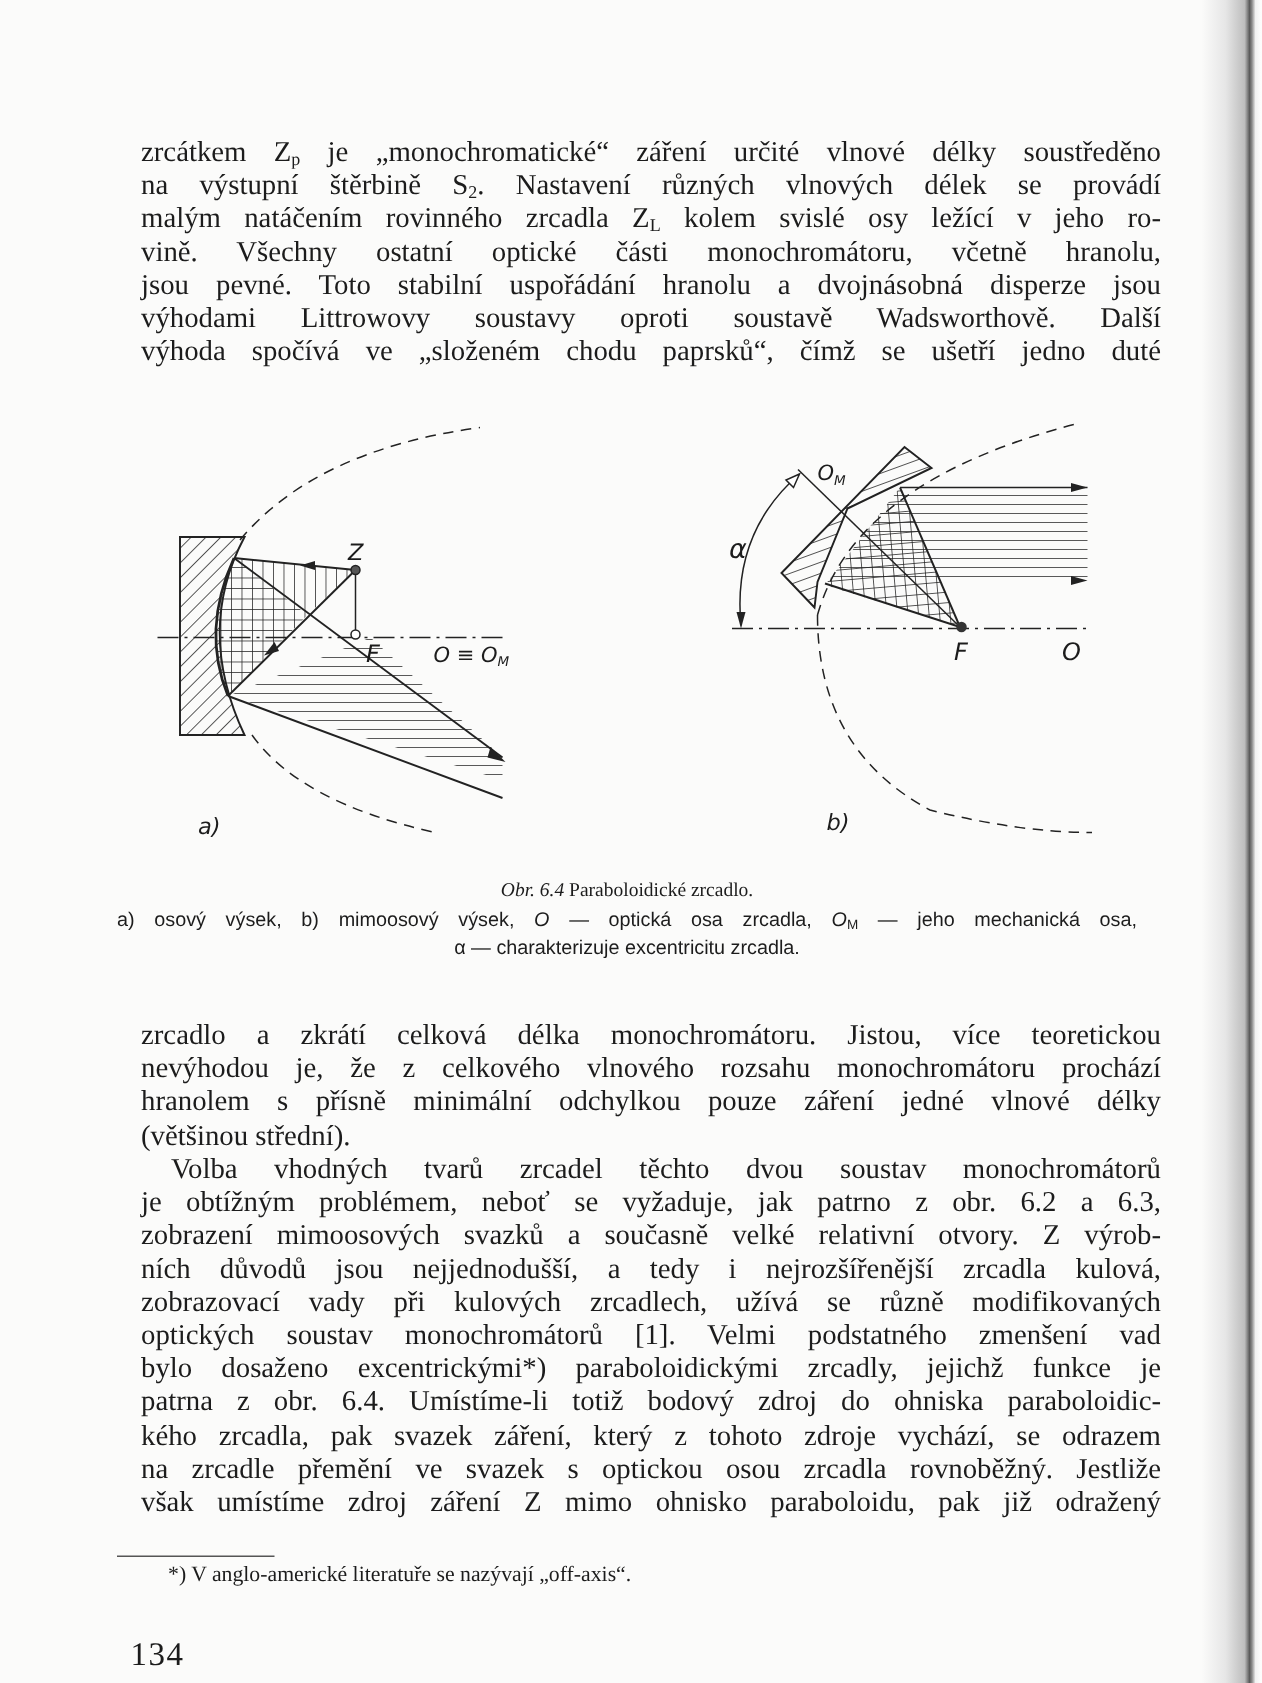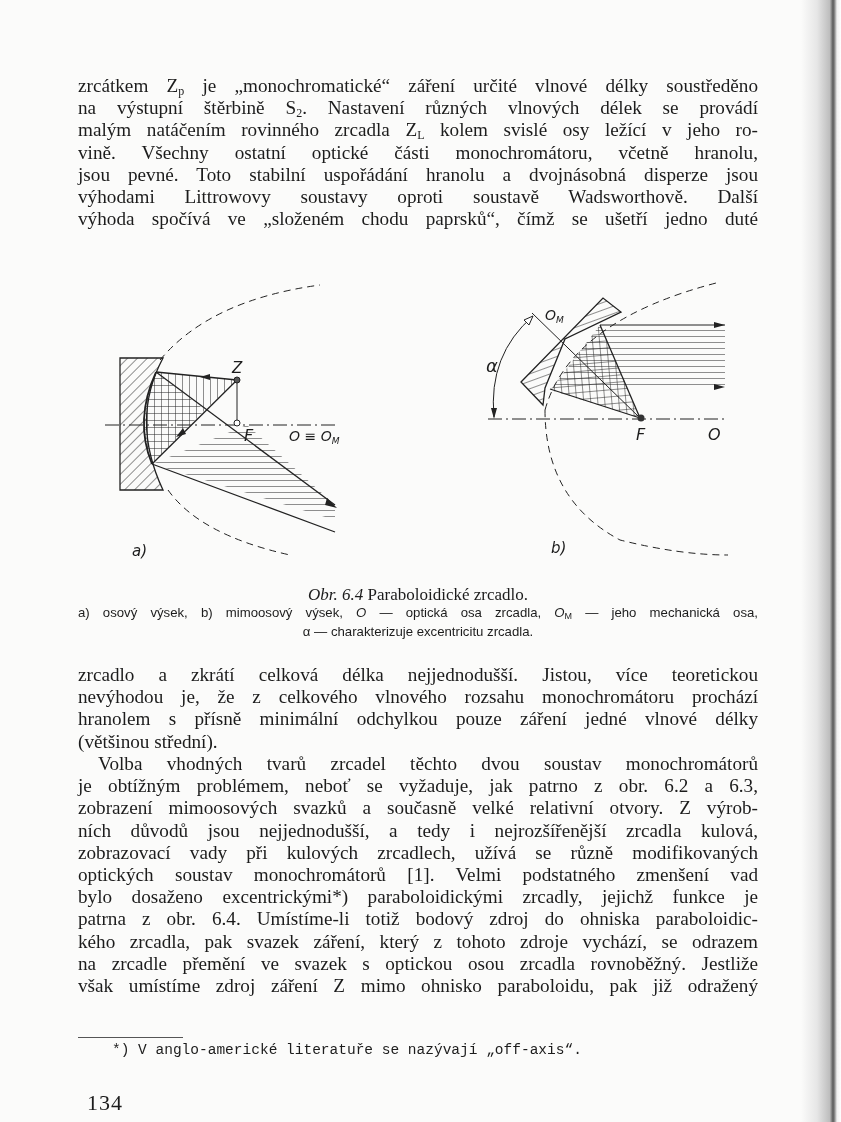--- a/index.html
+++ b/index.html
@@ -10,42 +10,42 @@
     color: #1c1c1c;
   }
   .binding {
     position: absolute; top: 0; right: 0; width: 40px; height: 1122px;
     background: linear-gradient(to right, #fbfbfa 0%, #e6e6e6 40%, #bdbdbd 72%, #5a5a5a 80%, #8a8a8a 84%, #f2f2f2 90%, #ffffff 100%);
   }
   .para {
     position: absolute; left: 78px; width: 680px;
     font-family: "Liberation Serif", "DejaVu Serif", serif;
     font-size: 19.2px; line-height: 22.2px; text-align: justify;
-    margin: 0;
+    margin: 16px;
   }
   .line { display: block; text-align: justify; text-align-last: justify; white-space: nowrap; height: 22.2px; }
   .line.last { text-align-last: left; }
   .line.indent { padding-left: 20px; }
   .sub { font-size: 12px; vertical-align: -3px; }
   .figure { position: absolute; left: 90px; top: 270px; width: 680px; height: 305px; }
   .caption-title {
     position: absolute; left: 78px; width: 680px; top: 585px;
-    text-align: center; font-family: "Liberation Serif", serif; font-size: 17px;
+    text-align: center; font-family: "Liberation Serif", serif; font-size: 13px;
   }
   .caption-title i { font-style: italic; }
   .caption-body {
     position: absolute; left: 78px; width: 680px; top: 605px;
     font-family: Liberation Sans, sans-serif; font-size: 13.2px; line-height: 15px;
   }
   .caption-body .l1 { display:block; text-align: justify; text-align-last: justify; white-space: nowrap; }
   .caption-body .l2 { display:block; text-align: center; }
   .footnote-rule { position: absolute; left: 78px; top: 1037px; width: 105px; border-top: 1px solid #555; }
   .footnote {
     position: absolute; left: 112px; top: 1042px;
-    font-family: Liberation Mono, monospace; font-size: 14.5px;
+    font-family: Liberation Serif, serif; font-size: 14.5px;
   }
   .pagenum {
     position: absolute; left: 87px; top: 1090px;
     font-family: "Liberation Serif", serif; font-size: 22px; letter-spacing: 1px;
   }
   .lbl { font-family: "DejaVu Sans", sans-serif; font-style: italic; fill: #1c1c1c; }
 </style>
 </head>
 <body>
 
@@ -145,21 +145,21 @@
 
 <div class="caption-title">
   <i>Obr. 6.4</i> <span>Paraboloidické zrcadlo.</span>
 </div>
 <div class="caption-body">
   <span class="l1"><span>a) osový výsek, b) mimoosový výsek, </span><i>O</i><span> — optická osa zrcadla, </span><i>O</i><span style="font-size:9px;vertical-align:-2px">M</span><span> — jeho mechanická osa,</span></span>
   <span class="l2">α — charakterizuje excentricitu zrcadla.</span>
 </div>
 
 <div class="para" style="top:664px;">
-  <span class="line">zrcadlo a zkrátí celková délka nejjednodušší. Jistou, více teoretickou</span>
+  <span class="line">zrcadlo a zkrátí celková délka monochromátoru. Jistou, více teoretickou</span>
   <span class="line">nevýhodou je, že z celkového vlnového rozsahu monochromátoru prochází</span>
   <span class="line">hranolem s přísně minimální odchylkou pouze záření jedné vlnové délky</span>
   <span class="line last">(většinou střední).</span>
 </div>
 
 <div class="para" style="top:753px;">
   <span class="line indent">Volba vhodných tvarů zrcadel těchto dvou soustav monochromátorů</span>
   <span class="line">je obtížným problémem, neboť se vyžaduje, jak patrno z obr. 6.2 a 6.3,</span>
   <span class="line">zobrazení mimoosových svazků a současně velké relativní otvory. Z výrob-</span>
   <span class="line">ních důvodů jsou nejjednodušší, a tedy i nejrozšířenější zrcadla kulová,</span>

